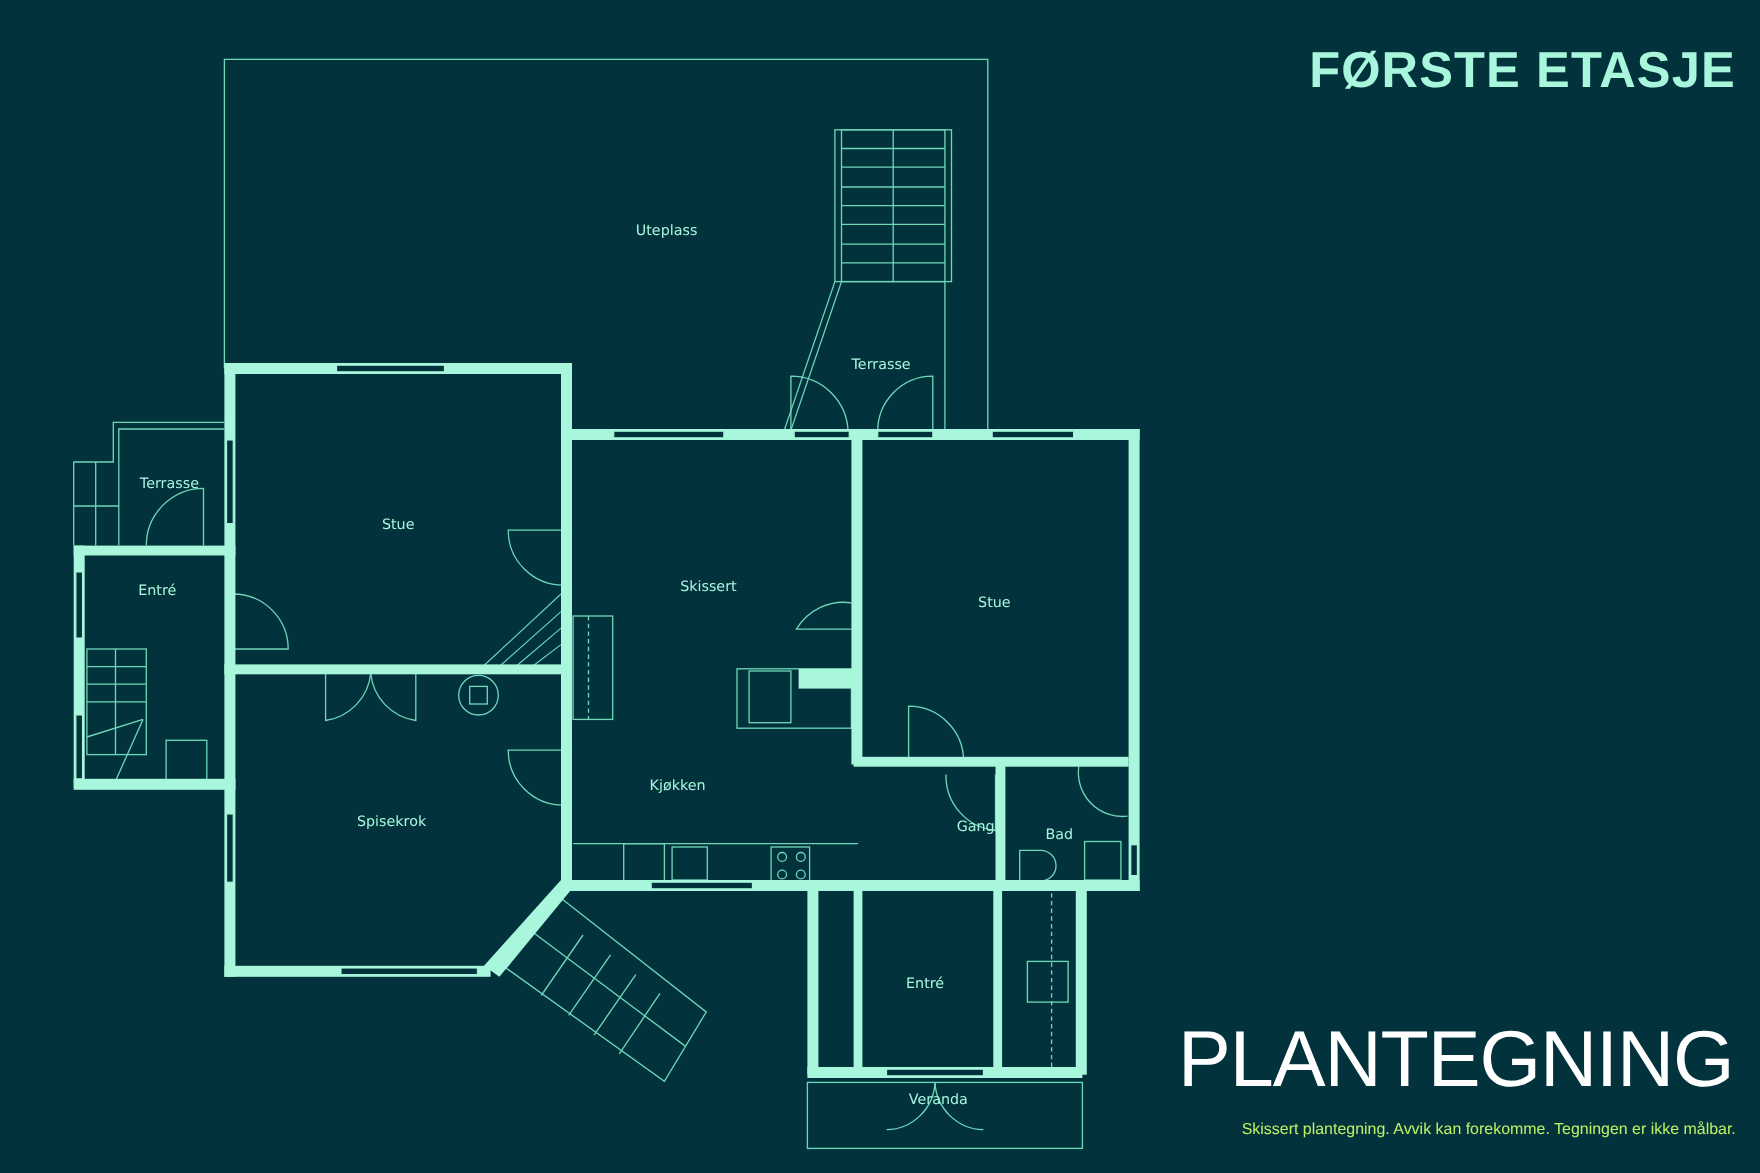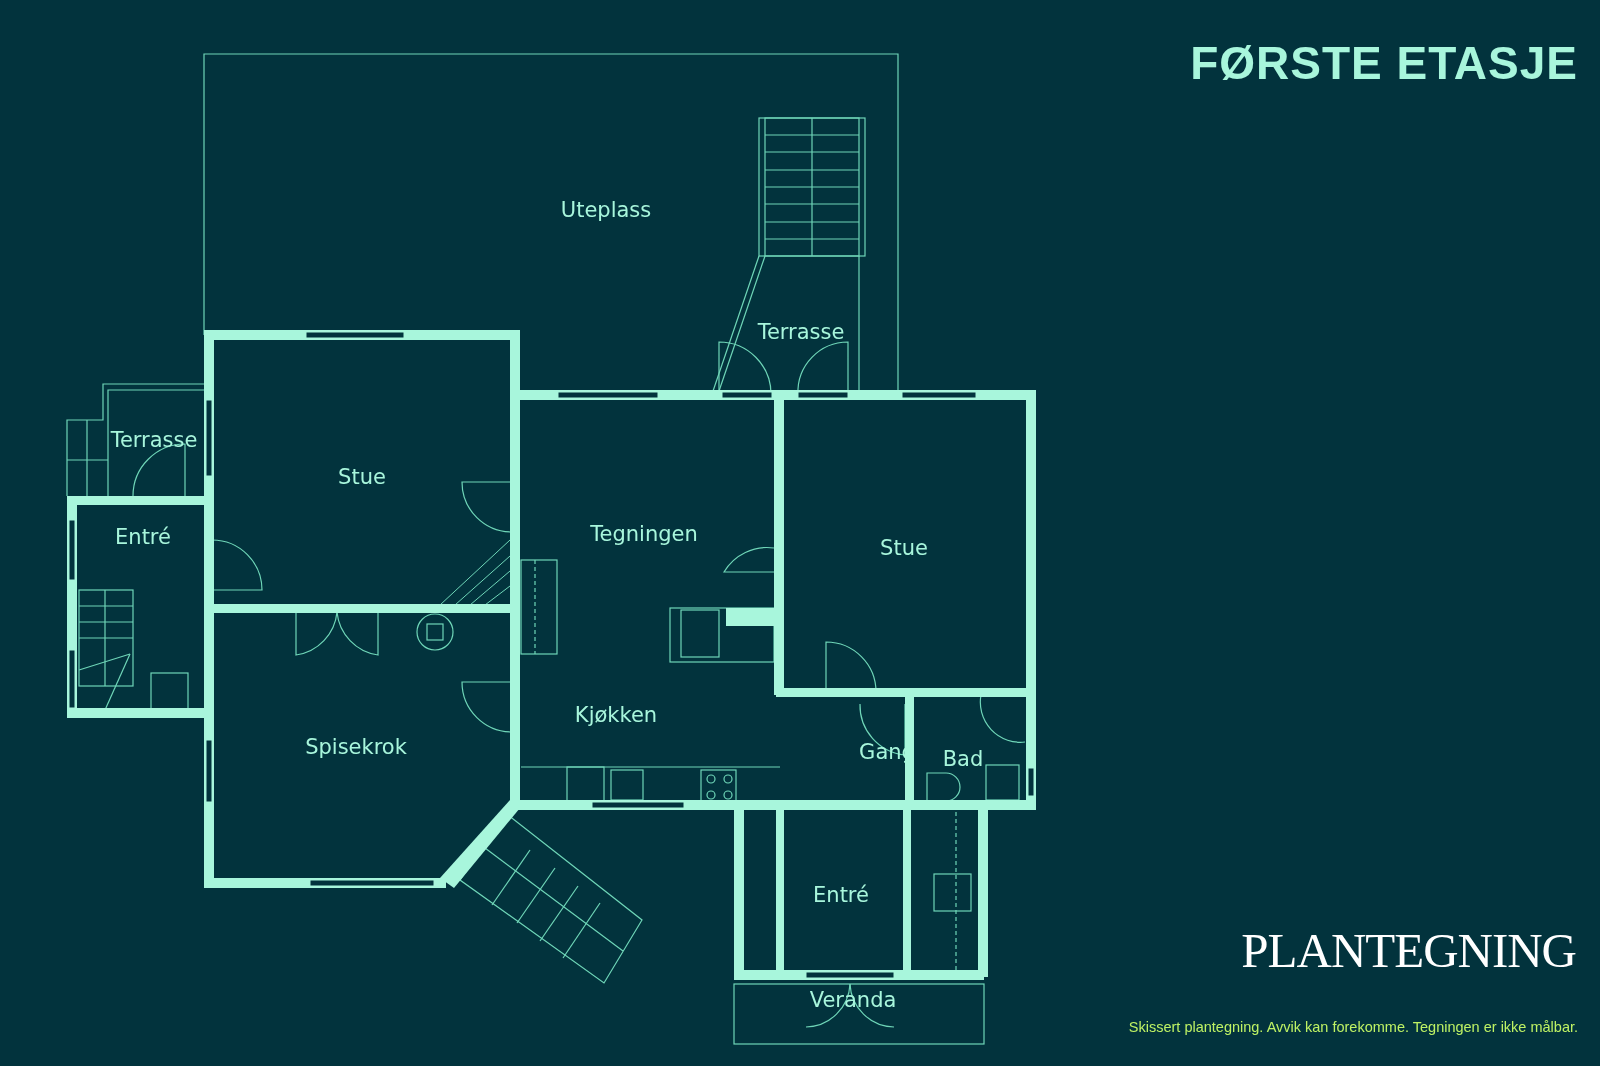--- a/index.html
+++ b/index.html
@@ -1,21 +1,21 @@
 <!DOCTYPE html>
 <html><head>
 <meta charset="utf-8">
 <style>
   html, body { margin:0; padding:0; }
   body { width:1600px; height:1066px; background:#02333d; overflow:hidden; position:relative; font-family:"DejaVu Sans", sans-serif; }
   .title { position:absolute; right:22px; top:36px; font-family:"Liberation Sans", sans-serif; font-weight:bold; font-size:46px; color:#a8f6dc; letter-spacing:1px; margin:0; }
-  .subtitle { position:absolute; right:24px; top:922px; font-family:Liberation Serif, serif; font-weight:normal; font-size:49px; color:#ffffff; letter-spacing:-1px; margin:0; }
+  .subtitle { position:absolute; right:24px; top:922px; font-family:Liberation Sans, sans-serif; font-weight:normal; font-size:72px; color:#ffffff; letter-spacing:-1px; margin:0; }
   .disclaimer { position:absolute; right:22px; top:1019px; font-family:"Liberation Sans", sans-serif; font-size:14.5px; color:#bef264; }
   svg.plan { position:absolute; left:0; top:0; }
-  .lbl { position:absolute; transform:translate(-50%,-50%); color:#a8f6dc; font-size:21px; white-space:nowrap; }
+  .lbl { position:absolute; transform:translate(-50%,-50%); color:#a8f6dc; font-size:13px; white-space:nowrap; }
 </style>
 </head>
 <body>
 
 <h1 class="title">FØRSTE ETASJE</h1>
 
 <svg class="plan" width="1600" height="1066" viewBox="0 0 1600 1066">
   <g fill="none" stroke="#6fd6b8" stroke-width="1.2">
 
     <polyline points="204,335 204,54 898,54 898,395"></polyline>
@@ -150,21 +150,21 @@
     <rect x="806" y="972" width="88" height="6"></rect>
   </g>
 </svg>
 
 <div>
   <span class="lbl" style="left:606px;top:210px">Uteplass</span>
   <span class="lbl" style="left:801px;top:332px">Terrasse</span>
   <span class="lbl" style="left:154px;top:440px">Terrasse</span>
   <span class="lbl" style="left:362px;top:477px">Stue</span>
   <span class="lbl" style="left:143px;top:537px">Entré</span>
-  <span class="lbl" style="left:644px;top:534px">Tegningen</span>
+  <span class="lbl" style="left:644px;top:534px">Skissert</span>
   <span class="lbl" style="left:904px;top:548px">Stue</span>
   <span class="lbl" style="left:356px;top:747px">Spisekrok</span>
   <span class="lbl" style="left:616px;top:715px">Kjøkken</span>
   <span class="lbl" style="left:887px;top:752px">Gang</span>
   <span class="lbl" style="left:963px;top:759px">Bad</span>
   <span class="lbl" style="left:841px;top:895px">Entré</span>
   <span class="lbl" style="left:853px;top:1000px">Veranda</span>
 </div>
 
 <h2 class="subtitle">PLANTEGNING</h2>

